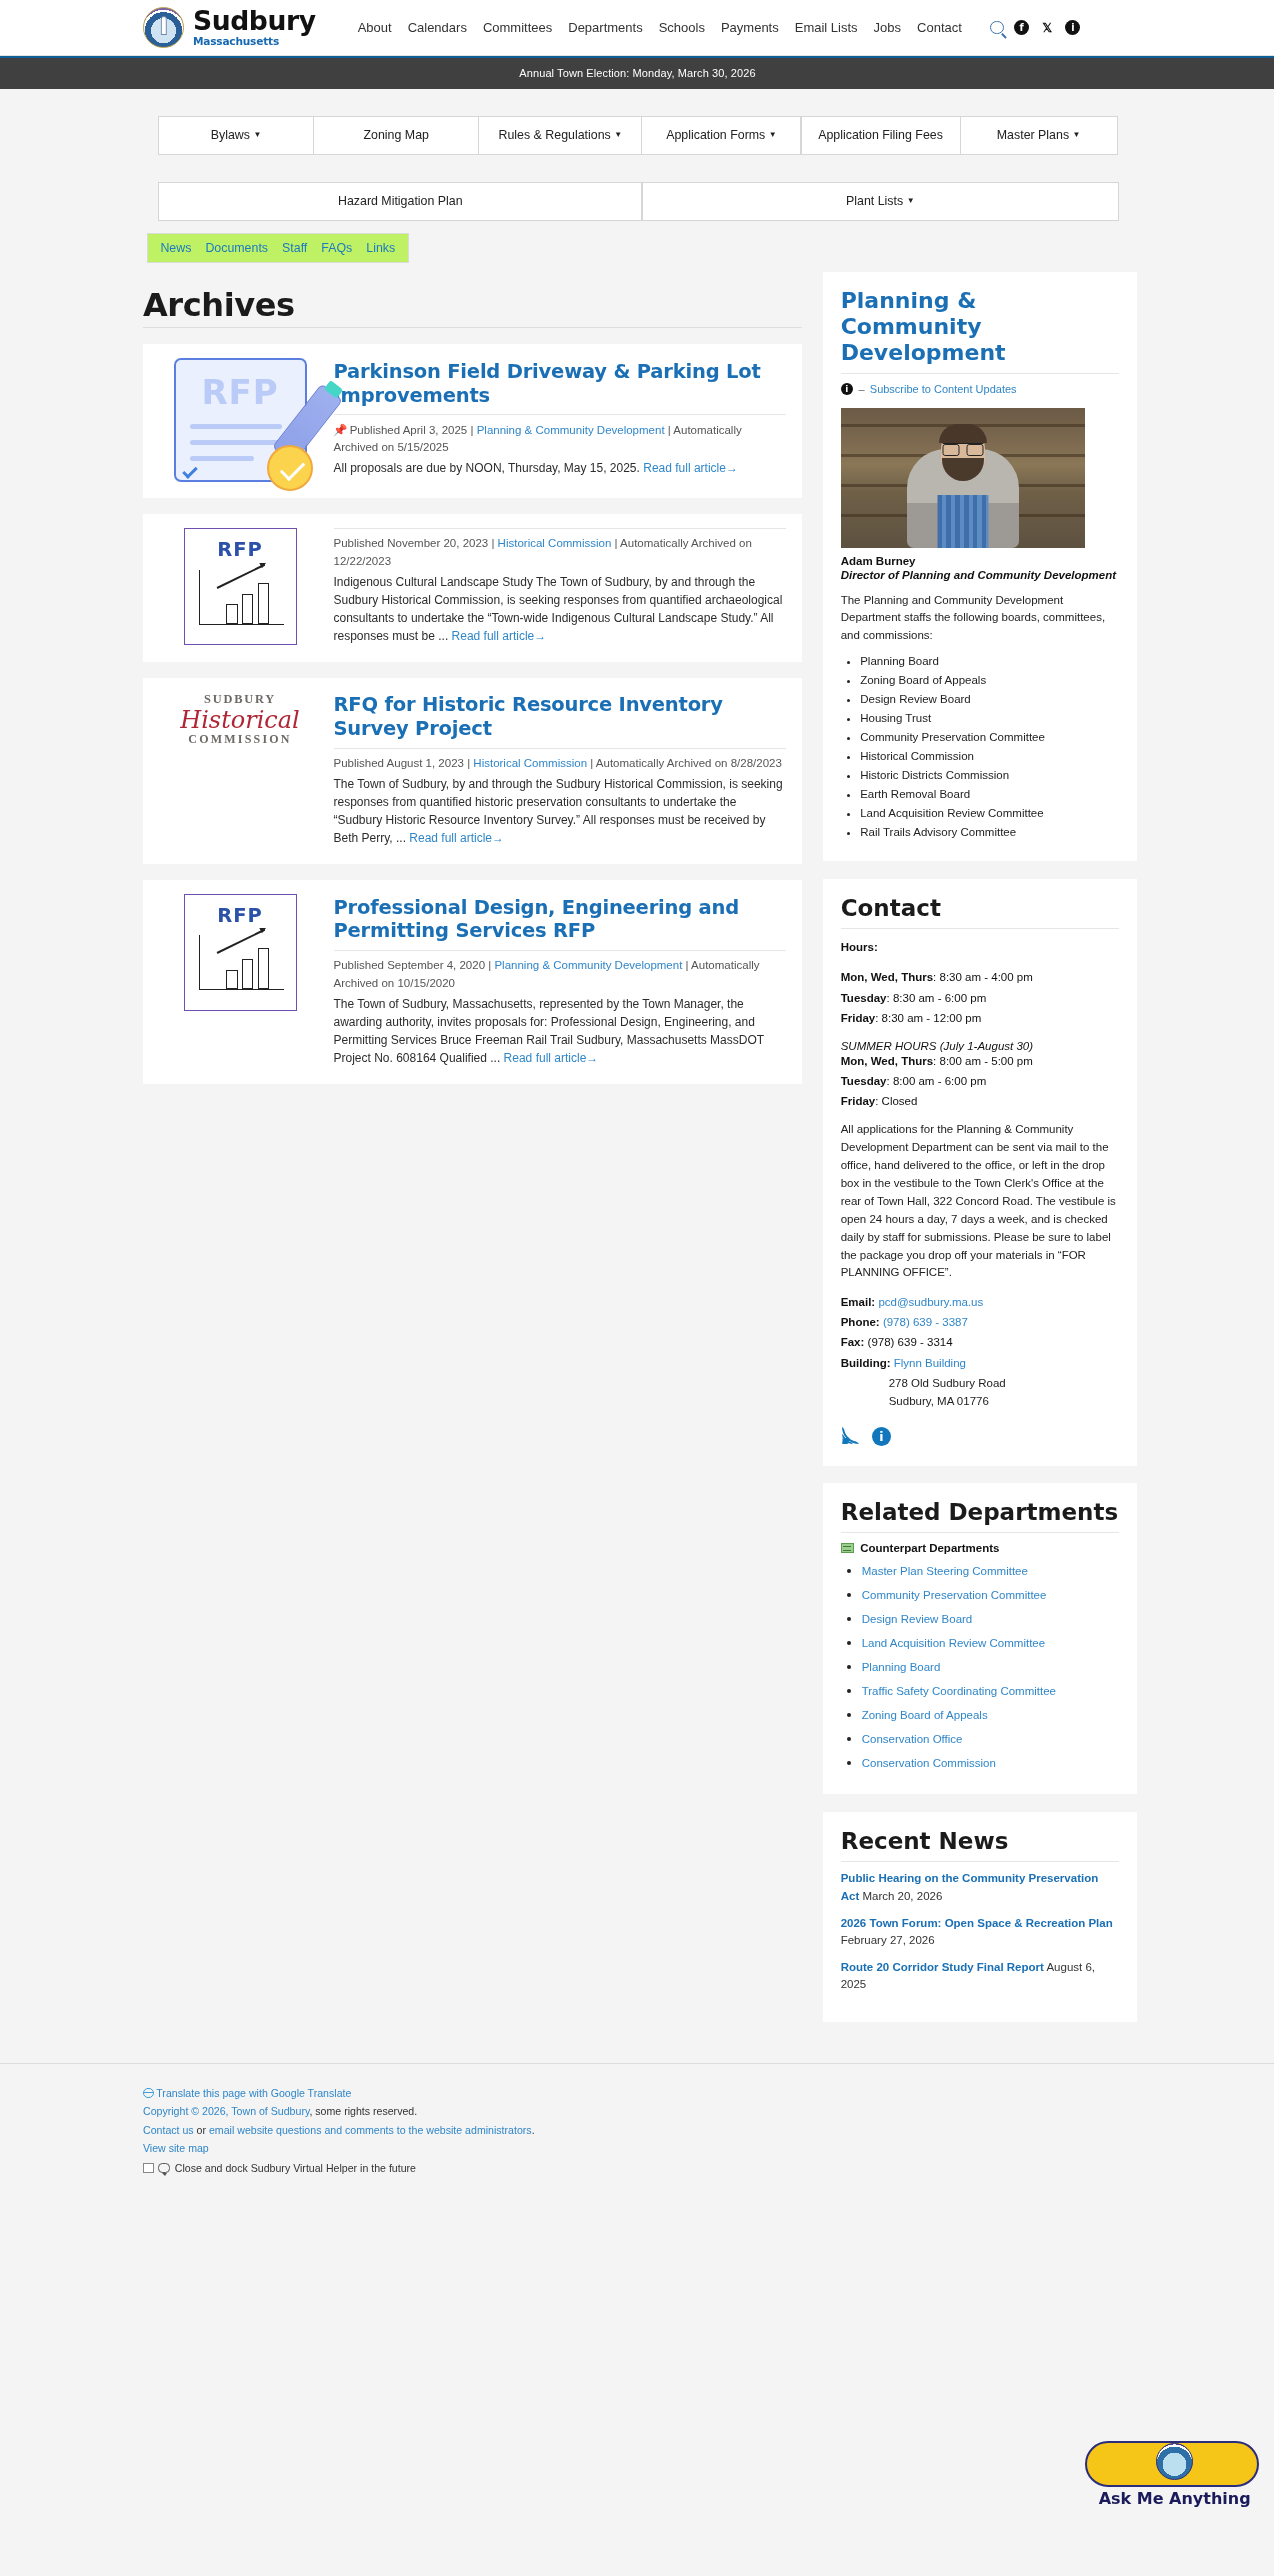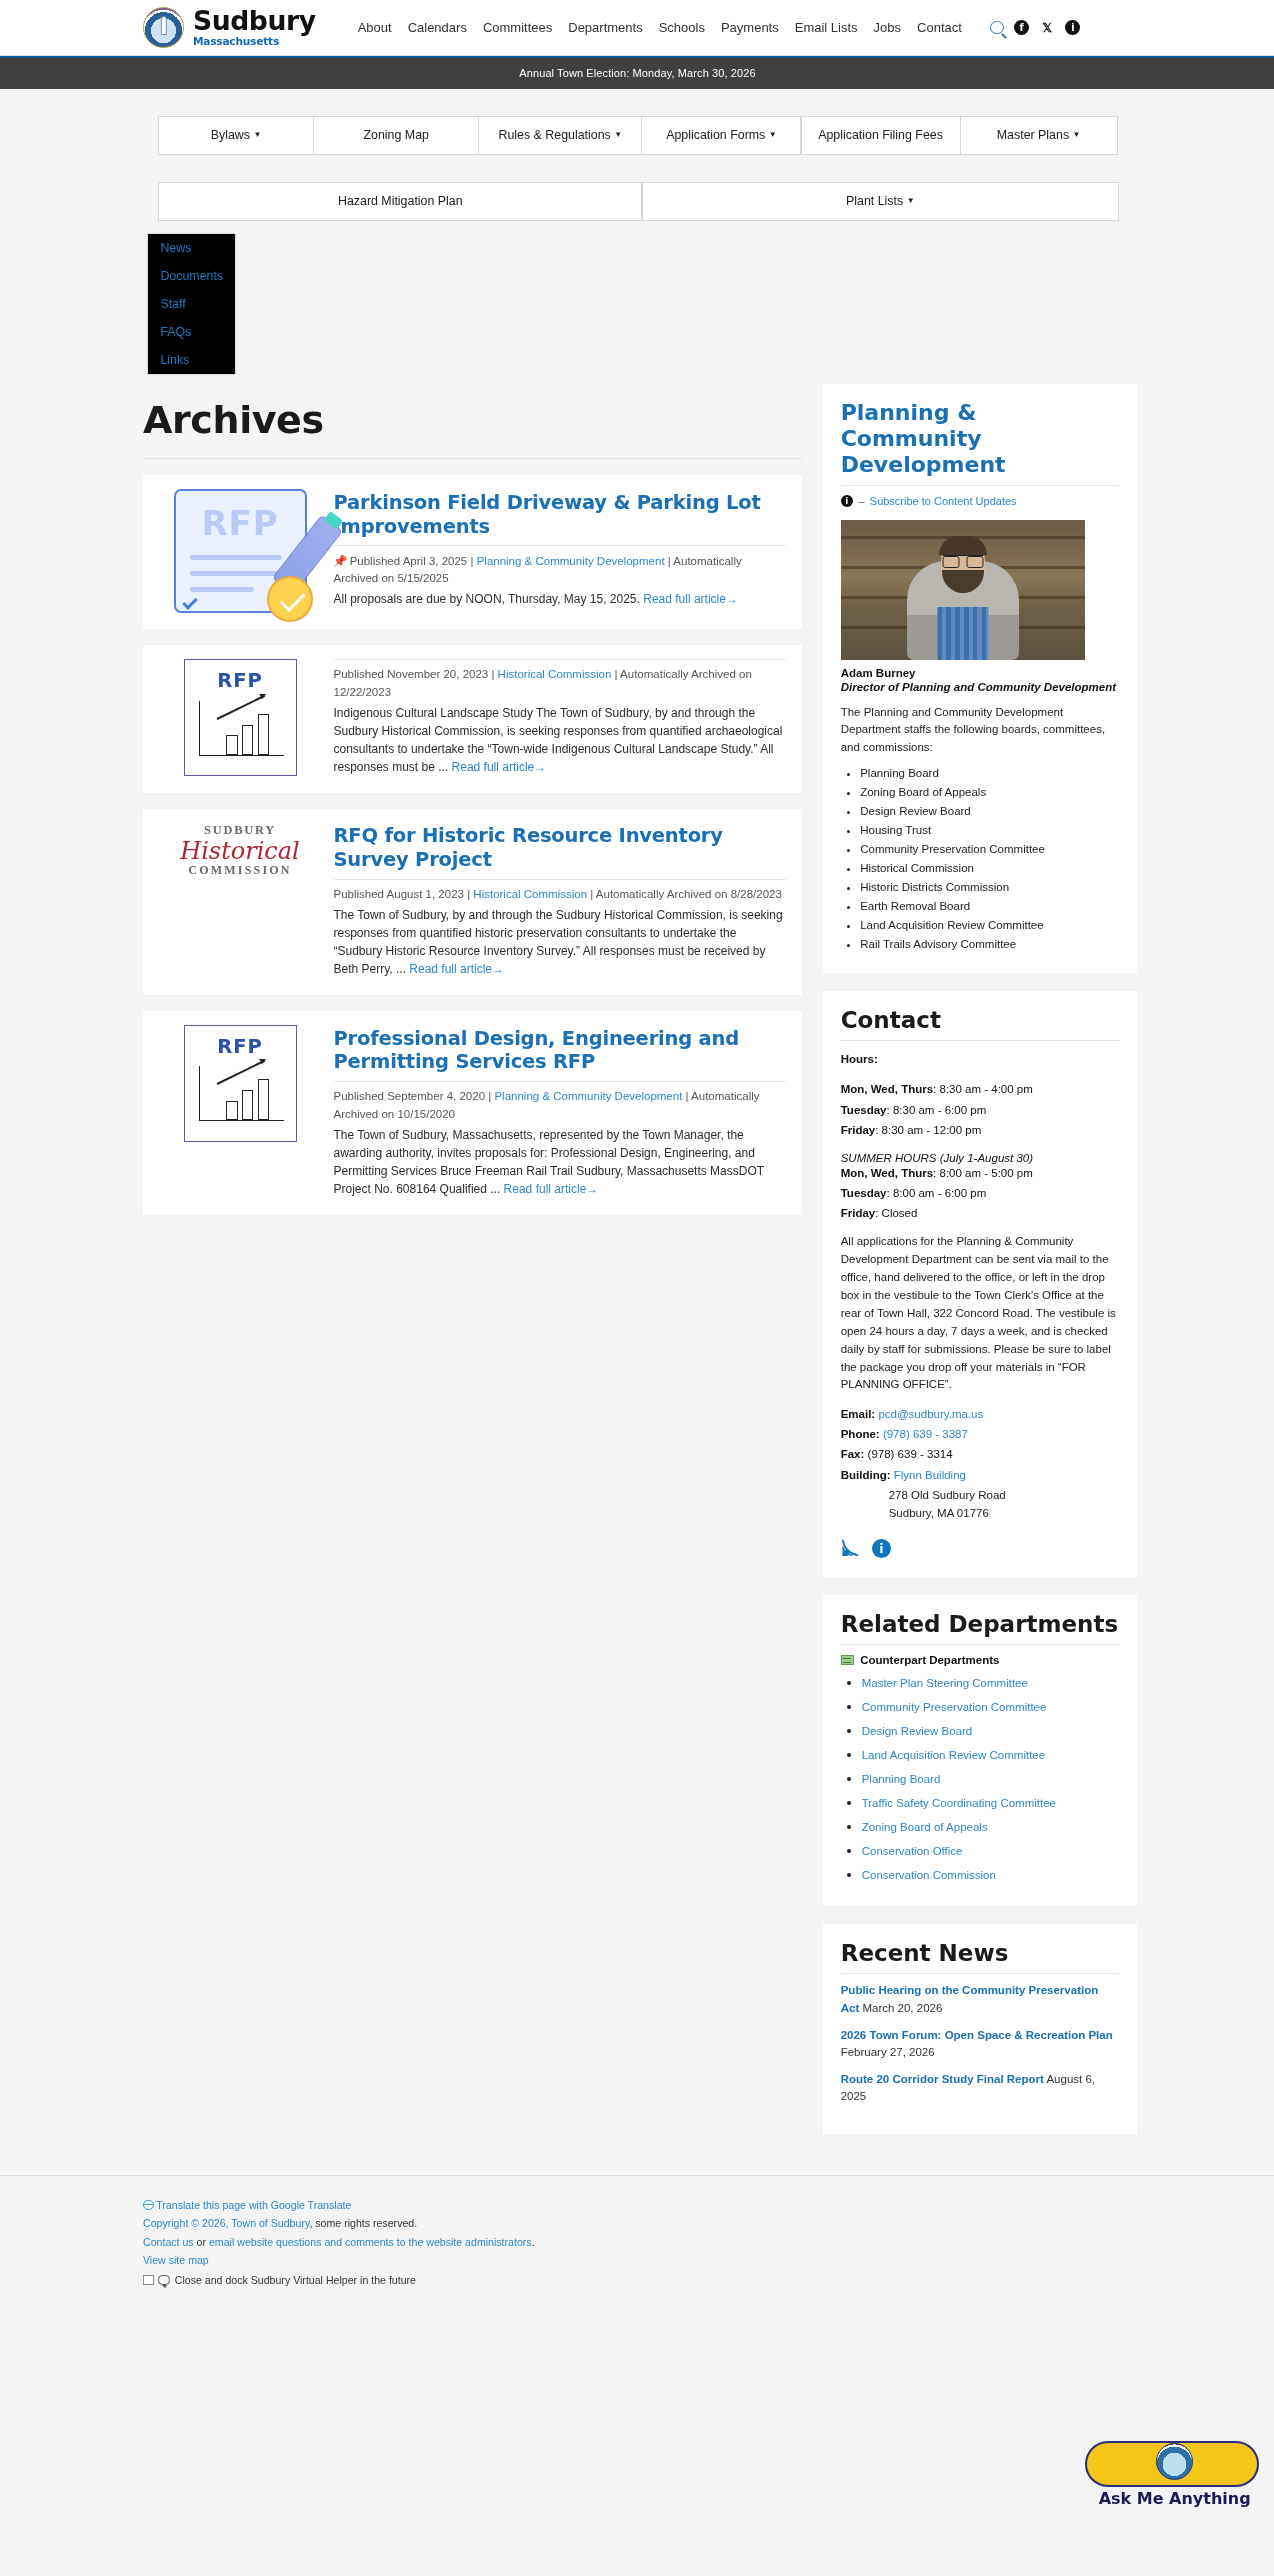--- a/index.html
+++ b/index.html
@@ -80,38 +80,37 @@
     font-size:12.4px;
     color:#222;
     padding:11.5px 8.9px;
     display:flex; align-items:center; justify-content:center;
   }
   .dnav-cell .caret { font-size:8px; margin-left:3.5px; position:relative; top:-0.9px; }
 
   
   .subtabs {
     margin-left:147px;
-    background:#000000;
+    background:#bef264;
     border:0.9px solid #dadada;
     display:inline-flex;
     gap:14px;
     padding:7px 12.4px;
     margin-top:12.4px;
-    flex-direction:column;
   }
   .subtabs a { color:#1d7ac0; font-size:12.4px; }
 
   
   .wrap { display:flex; padding:0 0 0 0; gap:21px; margin-top:8.9px; }
   .leftcol { width:659px; margin-left:143px; }
   .rightcol { width:314px; }
 
   .page-title {
-    font-size:38px; font-weight:bold; color:#1b1b1b;
-    margin:14px 0 16px 0; letter-spacing:-0.4px;
+    font-size:32px; font-weight:bold; color:#1b1b1b;
+    margin:14px 0 3px 0; letter-spacing:-0.4px;
     font-family:"DejaVu Sans", sans-serif;
   }
   .title-rule { border-bottom:0.9px solid #dedede; margin-bottom:16px; }
 
   
   .card {
     background:#fff;
     display:flex;
     gap:16px;
     padding:14px 16px 16px 19.5px;

